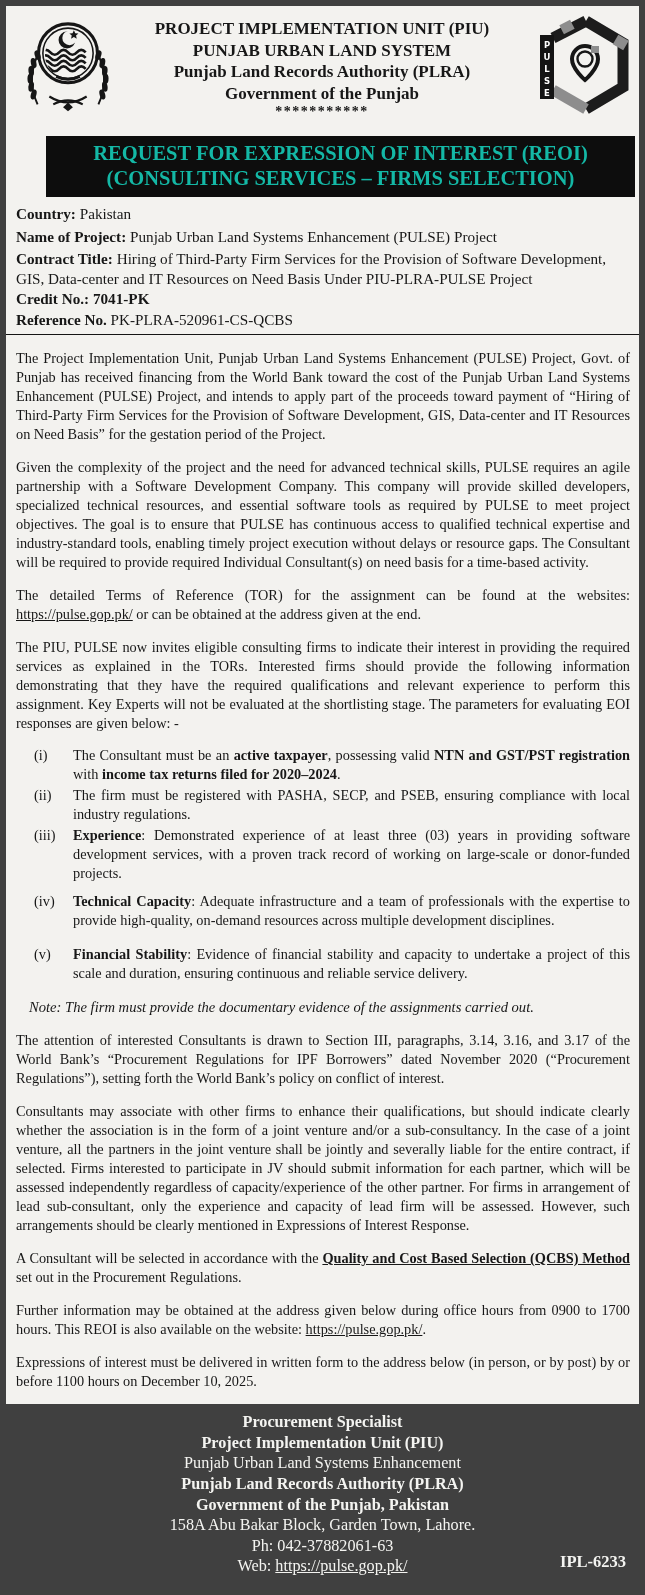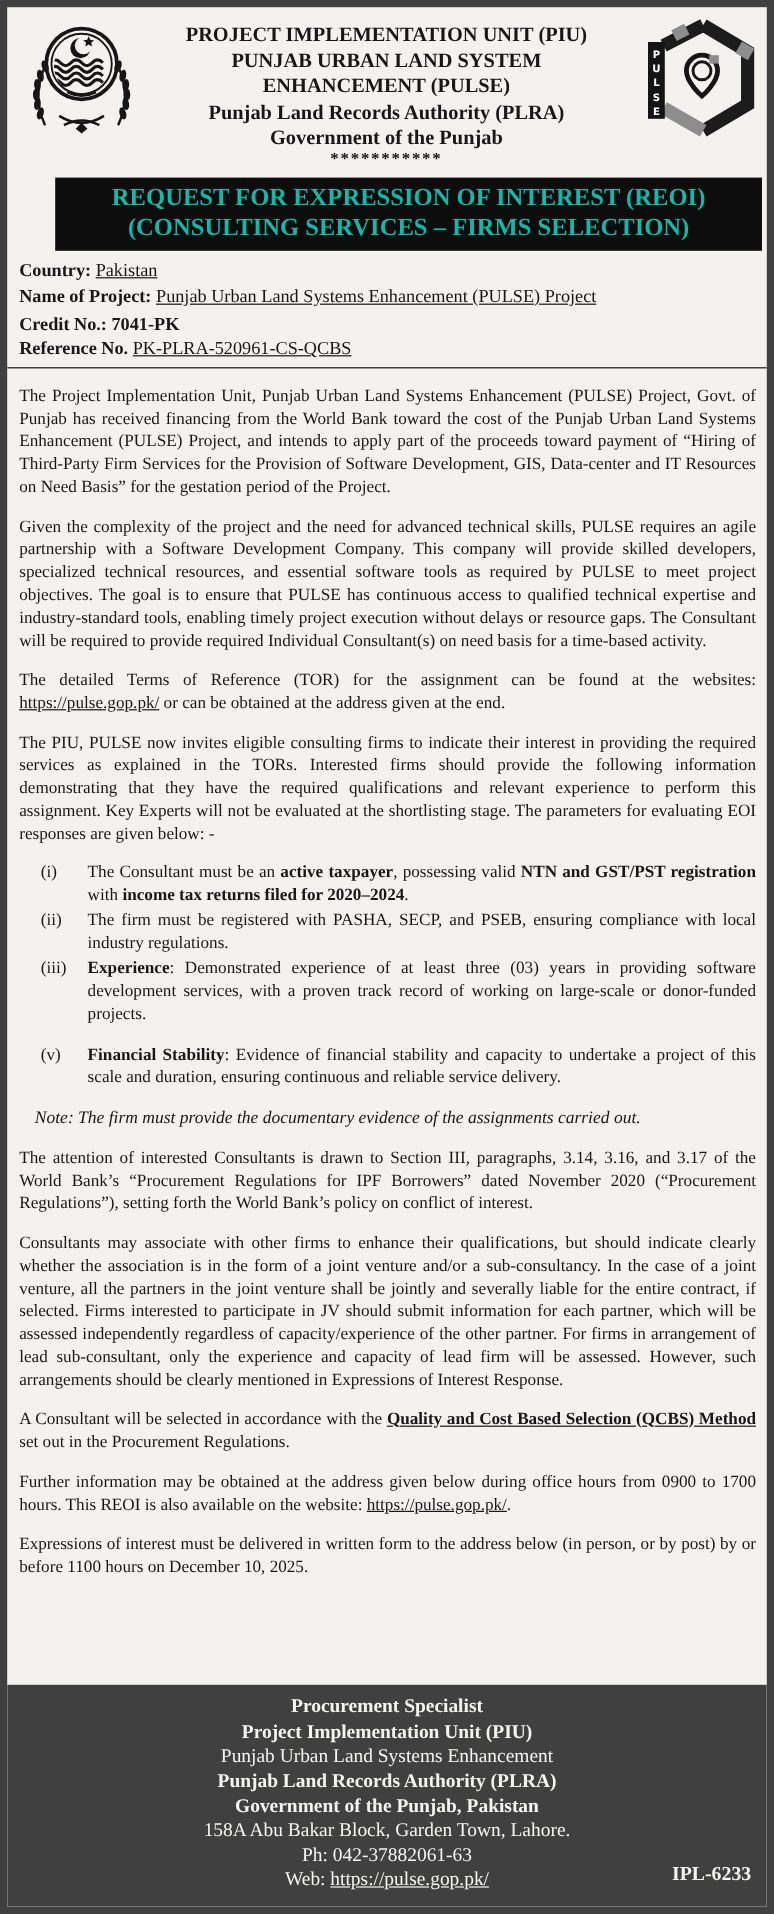--- a/index.html
+++ b/index.html
@@ -18,21 +18,21 @@
   .banner{
     flex-shrink:0;background:#0d0d0d;color:#14b8a6;text-align:center;
     font-weight:bold;font-size:20.5px;line-height:25px;
     margin:7px 4px 0 40px;padding:5px 2px 6px;
   }
   
   .meta{flex-shrink:0;padding:7px 9px 0 10px;font-size:15.2px;line-height:19.5px;}
   .meta .row{margin:0 0 3px;}
   .meta .row.tight{margin:0 0 1px;}
   .lbl{font-weight:bold;}
-  .ul{text-decoration:underline;}
+  .ul{}
   .b{font-weight:bold;text-align:center;}
   .bul{font-weight:bold;text-decoration:underline;}
   .rule{border:none;border-top:1.7px solid #151515;margin:4px 0 0;flex-shrink:0;}
   
   .bodywrap{flex:1 1 0;min-height:0;overflow:hidden;padding:0 9px 0 10px;}
   .para{text-align:justify;font-size:14.3px;line-height:19px;margin:14px 0 0;}
   .note{font-style:italic;font-size:14.6px;line-height:19px;margin:15px 0 0;padding-left:13px;text-align:left;}
   .list{margin-top:13px;}
   .item{position:relative;padding-left:57px;text-align:justify;font-size:14.3px;line-height:19px;}
   .item .mk{position:absolute;left:18px;top:0;}
@@ -98,21 +98,20 @@
 
         <path d="M36 84 q19 12 38 0" fill="none" stroke="#161616" stroke-width="2.2"></path>
         <path d="M40 92 q15 -8 30 0" fill="none" stroke="#161616" stroke-width="2.2"></path>
         <path d="M50 95 l5 -5 l5 5 l-5 4 z" class="ink"></path>
       </svg>
     </div>
 
     <div class="hdr-center">
       <div>PROJECT IMPLEMENTATION UNIT (PIU)</div>
       <div>PUNJAB URBAN LAND SYSTEM</div>
-      <div>ENHANCEMENT (PULSE)</div>
       <div>Punjab Land Records Authority (PLRA)</div>
       <div>Government of the Punjab</div>
       <div class="stars">***********</div>
     </div>
 
     <div class="logo" style="flex-basis:115px;text-align:right;">
       <svg width="110" height="112" viewBox="0 0 110 112">
 
         <polyline points="63,8 100,30 100,74 63,96" fill="none" stroke="#1c1c1c" stroke-width="11" stroke-linejoin="miter"></polyline>
         <line x1="63" y1="96" x2="30" y2="77" stroke="#8d8d8d" stroke-width="11"></line>
@@ -137,20 +136,21 @@
   </div>
 
   <div class="banner">
     <div>REQUEST FOR EXPRESSION OF INTEREST (REOI)</div>
     <div>(CONSULTING SERVICES – FIRMS SELECTION)</div>
   </div>
 
   <div class="meta">
     <div class="row"><span class="lbl">Country:</span> <span class="ul">Pakistan</span></div>
     <div class="row"><span class="lbl">Name of Project:</span> <span class="ul">Punjab Urban Land Systems Enhancement (PULSE) Project</span></div>
+    <div class="row tight"><span class="lbl">Contract Title:</span> <span>Hiring of Third-Party Firm Services for the Provision of Software Development, GIS, Data-center and IT Resources on Need Basis Under PIU-PLRA-PULSE Project</span></div>
     <div class="row tight"><span class="lbl">Credit No.:</span> <span class="b">7041-PK</span></div>
     <div class="row tight"><span class="lbl">Reference No.</span> <span class="ul">PK-PLRA-520961-CS-QCBS</span></div>
   </div>
 
   <hr class="rule">
 
   <div class="bodywrap">
 
     <p class="para">The Project Implementation Unit, Punjab Urban Land Systems Enhancement (PULSE) Project, Govt. of Punjab has received financing from the World Bank toward the cost of the Punjab Urban Land Systems Enhancement (PULSE) Project, and intends to apply part of the proceeds toward payment of “Hiring of Third-Party Firm Services for the Provision of Software Development, GIS, Data-center and IT Resources on Need Basis” for the gestation period of the Project.</p>
 
@@ -162,20 +162,23 @@
 
     <div class="list">
       <div class="item">
         <span class="mk">(i)</span><span>The Consultant must be an </span><span class="b">active taxpayer</span><span>, possessing valid </span><span class="b">NTN and GST/PST registration</span><span> with </span><span class="b">income tax returns filed for 2020–2024</span><span>.</span>
       </div>
       <div class="item">
         <span class="mk">(ii)</span><span>The firm must be registered with PASHA, SECP, and PSEB, ensuring compliance with local industry regulations.</span>
       </div>
       <div class="item">
         <span class="mk">(iii)</span><span class="b">Experience</span><span>: Demonstrated experience of at least three (03) years in providing software development services, with a proven track record of working on large-scale or donor-funded projects.</span>
+      </div>
+      <div class="item gap-sm">
+        <span class="mk">(iv)</span><span class="b">Technical Capacity</span><span>: Adequate infrastructure and a team of professionals with the expertise to provide high-quality, on-demand resources across multiple development disciplines.</span>
       </div>
       <div class="item gap-lg">
         <span class="mk">(v)</span><span class="b">Financial Stability</span><span>: Evidence of financial stability and capacity to undertake a project of this scale and duration, ensuring continuous and reliable service delivery.</span>
       </div>
     </div>
 
     <p class="note">Note: The firm must provide the documentary evidence of the assignments carried out.</p>
 
     <p class="para">The attention of interested Consultants is drawn to Section III, paragraphs, 3.14, 3.16, and 3.17 of the World Bank’s “Procurement Regulations for IPF Borrowers” dated November 2020 (“Procurement Regulations”), setting forth the World Bank’s policy on conflict of interest.</p>
 

